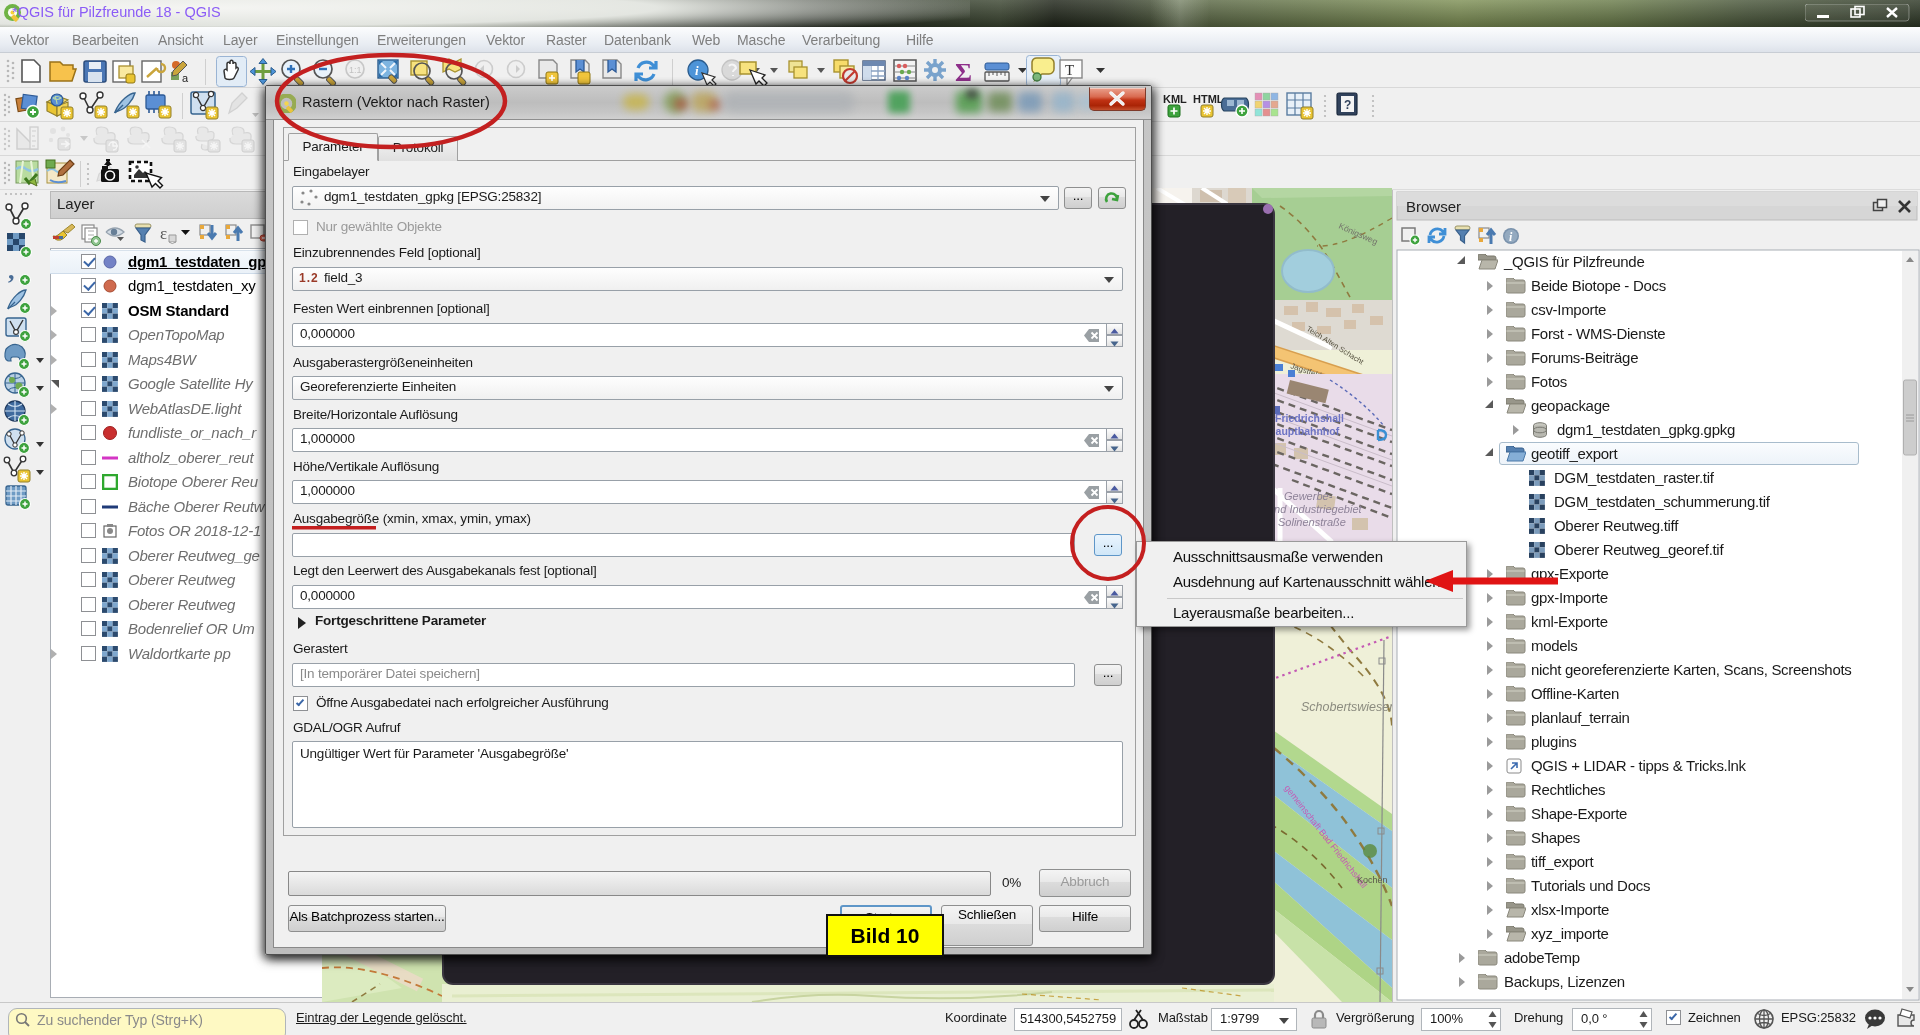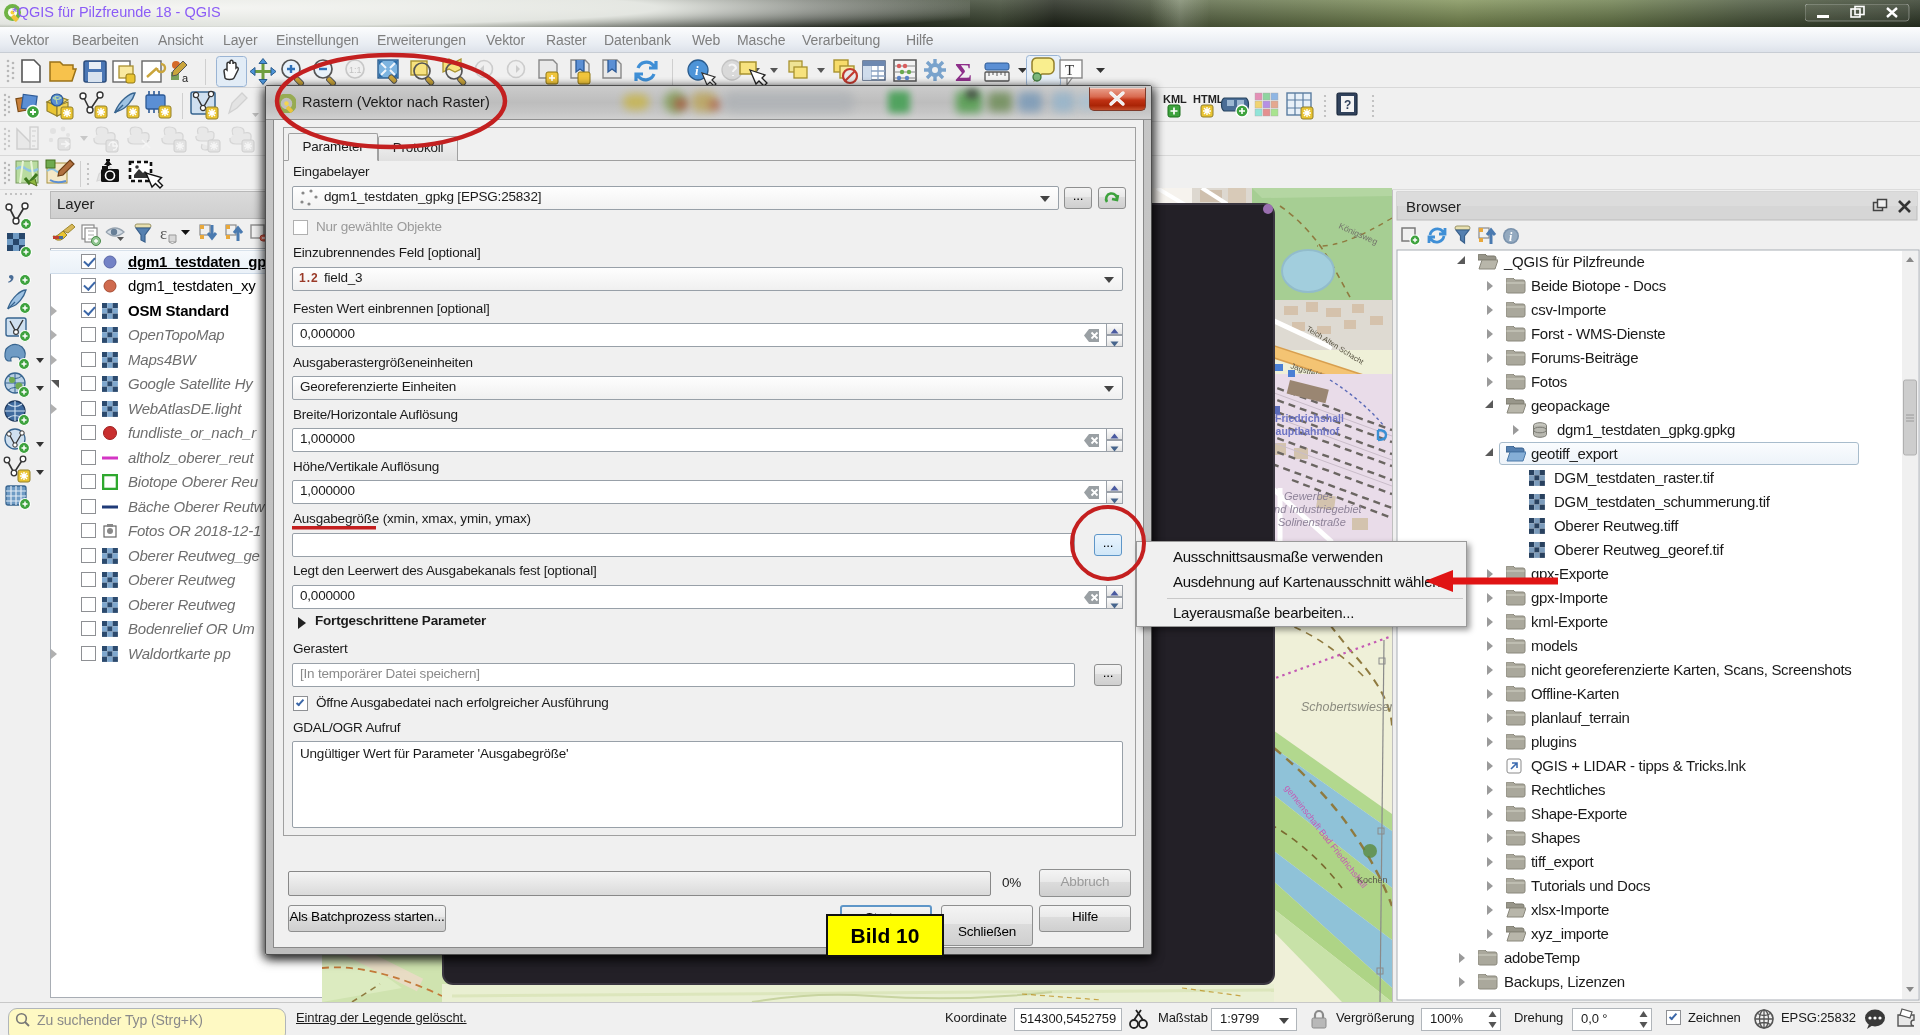--- a/index.html
+++ b/index.html
@@ -1629,21 +1629,21 @@
     <div class="abs" style="left:18px;top:621px;width:831px;height:87px;background:#fff;border:1px solid #98a0a8;border-radius:2px;">
       <span style="position:absolute;left:7px;top:4px;">Ungültiger Wert für Parameter 'Ausgabegröße'</span>
     </div>
 
     <div class="abs" style="left:14px;top:751px;width:703px;height:25px;border:1px solid #888;background:linear-gradient(#f4f4f4,#dadada);border-radius:2px;"></div>
     <div class="dlabel" style="left:728px;top:755px;">0%</div>
     <div class="btn" style="left:765px;top:749px;width:92px;height:28px;color:#9a9a9a;padding-top:4px;">Abbruch</div>
 
     <div class="btn" style="left:14px;top:785px;width:158px;height:27px;padding-top:3px;">Als Batchprozess starten...</div>
     <div class="btn" style="left:566px;top:785px;width:92px;height:27px;border:2px solid #5e96c8;padding-top:3px;">Starten</div>
-    <div class="btn" style="left:667px;top:785px;width:92px;height:41px;padding-top:18px;">Schließen</div>
+    <div class="btn" style="left:667px;top:785px;width:92px;height:41px;padding-top:1px;">Schließen</div>
     <div class="btn" style="left:765px;top:785px;width:92px;height:27px;padding-top:3px;">Hilfe</div>
   </div>
 </div>
 
 <div class="abs" id="ctxmenu" style="left:1112px;top:541px;width:331px;height:86px;background:#f0f0f0;border:1px solid #9a9a9a;box-shadow:3px 3px 6px rgba(0,0,0,.4);font-size:15px;letter-spacing:-0.25px;color:#111;margin-left:24px;">
   <span class="abs" style="left:36px;top:6px;">Ausschnittsausmaße verwenden</span>
   <span class="abs" style="left:36px;top:31px;">Ausdehnung auf Kartenausschnitt wählen</span>
   <div class="abs" style="left:30px;top:56px;width:296px;height:1px;background:#c8c8c8;"></div>
   <span class="abs" style="left:36px;top:62px;">Layerausmaße bearbeiten...</span>
 </div>

